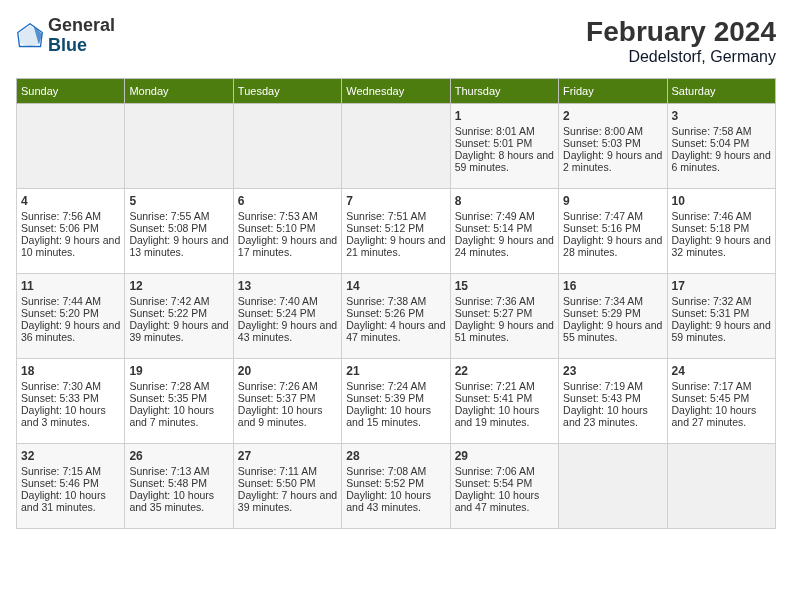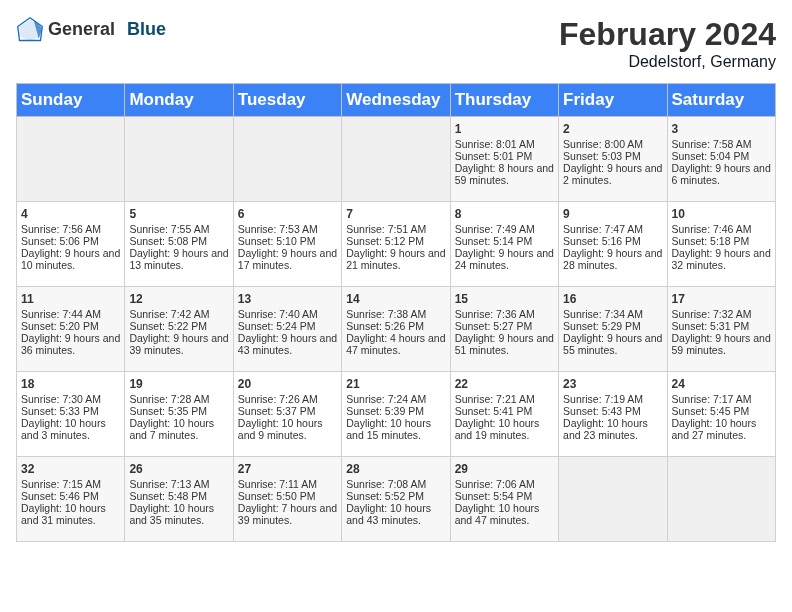--- a/index.html
+++ b/index.html
@@ -16,55 +16,54 @@
       align-items: flex-start;
       margin-bottom: 12px;
     }
     .logo {
       display: flex;
       align-items: center;
       gap: 4px;
     }
     .logo-text {
       display: flex;
-      flex-direction: row;
+      flex-direction: column;
       font-size: 18px;
       font-weight: bold;
       line-height: 1.1;
-      gap: 12px;
     }
     .logo-text .general { color: #333; }
     .logo-text .blue { color: #0c4a6e; }
     .logo-icon {
       width: 28px;
       height: 28px;
     }
     .title-block {
       text-align: right;
     }
     .month-year {
-      font-size: 32px;
+      font-size: 28px;
       font-weight: bold;
       color: #333;
     }
     .location {
       font-size: 16px;
       color: #0f172a;
     }
     table {
       width: 100%;
       border-collapse: collapse;
       table-layout: fixed;
     }
     thead tr th {
-      background-color: #3b82f6;
+      background-color: #4d7c0f;
       color: #fff;
       padding: 6px 4px;
-      font-size: 17px;
-      font-weight: bold;
+      font-size: 11px;
+      font-weight: normal;
       text-align: left;
       border: 1px solid #c0c0c0;
     }
     tbody tr td {
       vertical-align: top;
       padding: 5px 4px;
       font-size: 10.5px;
       color: #333;
       border: 1px solid #d0d0d0;
       height: 85px;

